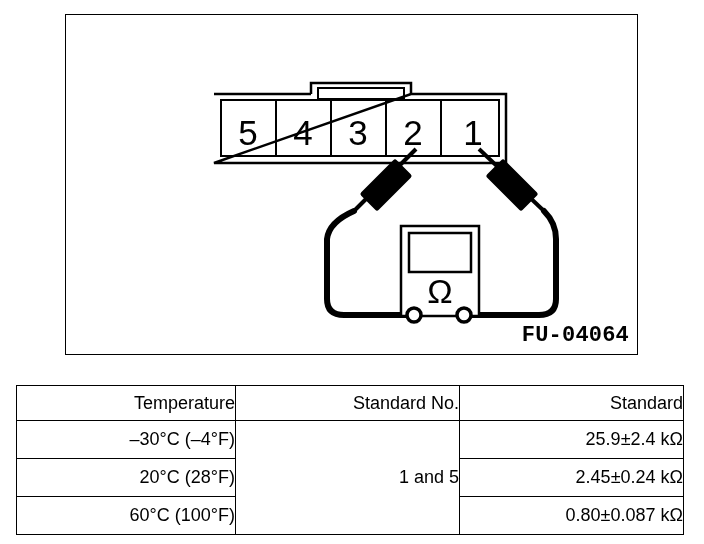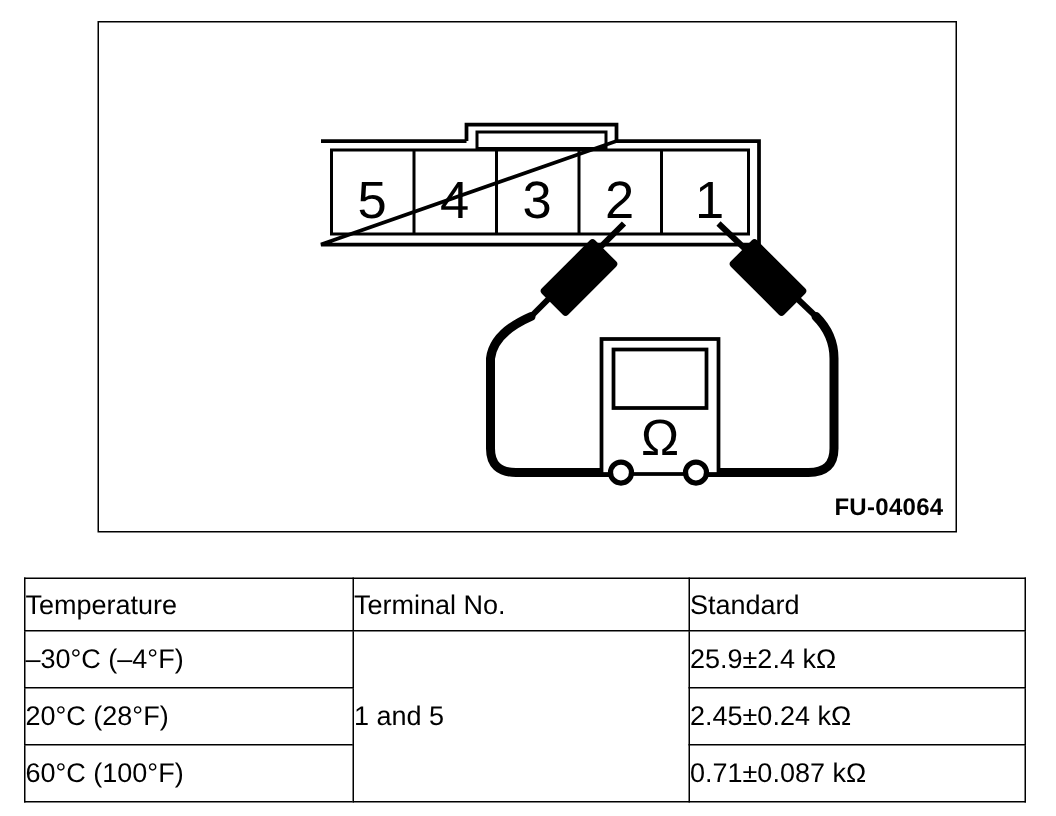--- a/index.html
+++ b/index.html
@@ -34,39 +34,39 @@
     top: 0;
     width: 573px;
     height: 341px;
     display: block;
   }
 
   #figure-code {
     position: absolute;
     right: 8px;
     bottom: 6px;
-    font-size: 16px;
+    font-size: 22px;
     font-weight: bold;
     letter-spacing: 0.2px;
-    font-family: Liberation Sans, sans-serif;
+    font-family: Liberation Mono, monospace;
     white-space: nowrap;
   }
 
   
   #spec-table {
     position: absolute;
     left: 16px;
     top: 385px;
     width: 664px;
     border-collapse: collapse;
     table-layout: fixed;
   }
   #spec-table td, #spec-table th {
     border: 1px solid #000;
-    text-align: left;
+    text-align: right;
     vertical-align: middle;
     font-family: "Liberation Sans", sans-serif;
     font-size: 18px;
     font-weight: normal;
     padding: 0;
     height: 37px;
     background: #fff;
   }
   #spec-table th {
     height: 34px;
@@ -121,32 +121,32 @@
     <circle cx="398" cy="300" r="7" fill="#fff" stroke="#000" stroke-width="3.5"></circle>
   </svg>
 
   <div id="figure-code">FU-04064</div>
 </div>
 
 <table id="spec-table">
   <thead>
     <tr>
       <th class="col-temp">Temperature</th>
-      <th class="col-term">Terminal No.</th>
+      <th class="col-term">Standard No.</th>
       <th class="col-std">Standard</th>
     </tr>
   </thead>
   <tbody>
     <tr>
       <td>–30°C (–4°F)</td>
       <td class="merged-cell" rowspan="3">1 and 5</td>
       <td>25.9±2.4 kΩ</td>
     </tr>
     <tr>
       <td>20°C (28°F)</td>
       <td>2.45±0.24 kΩ</td>
     </tr>
     <tr>
       <td>60°C (100°F)</td>
-      <td>0.71±0.087 kΩ</td>
+      <td>0.80±0.087 kΩ</td>
     </tr>
   </tbody>
 </table>
 
 </body></html>

